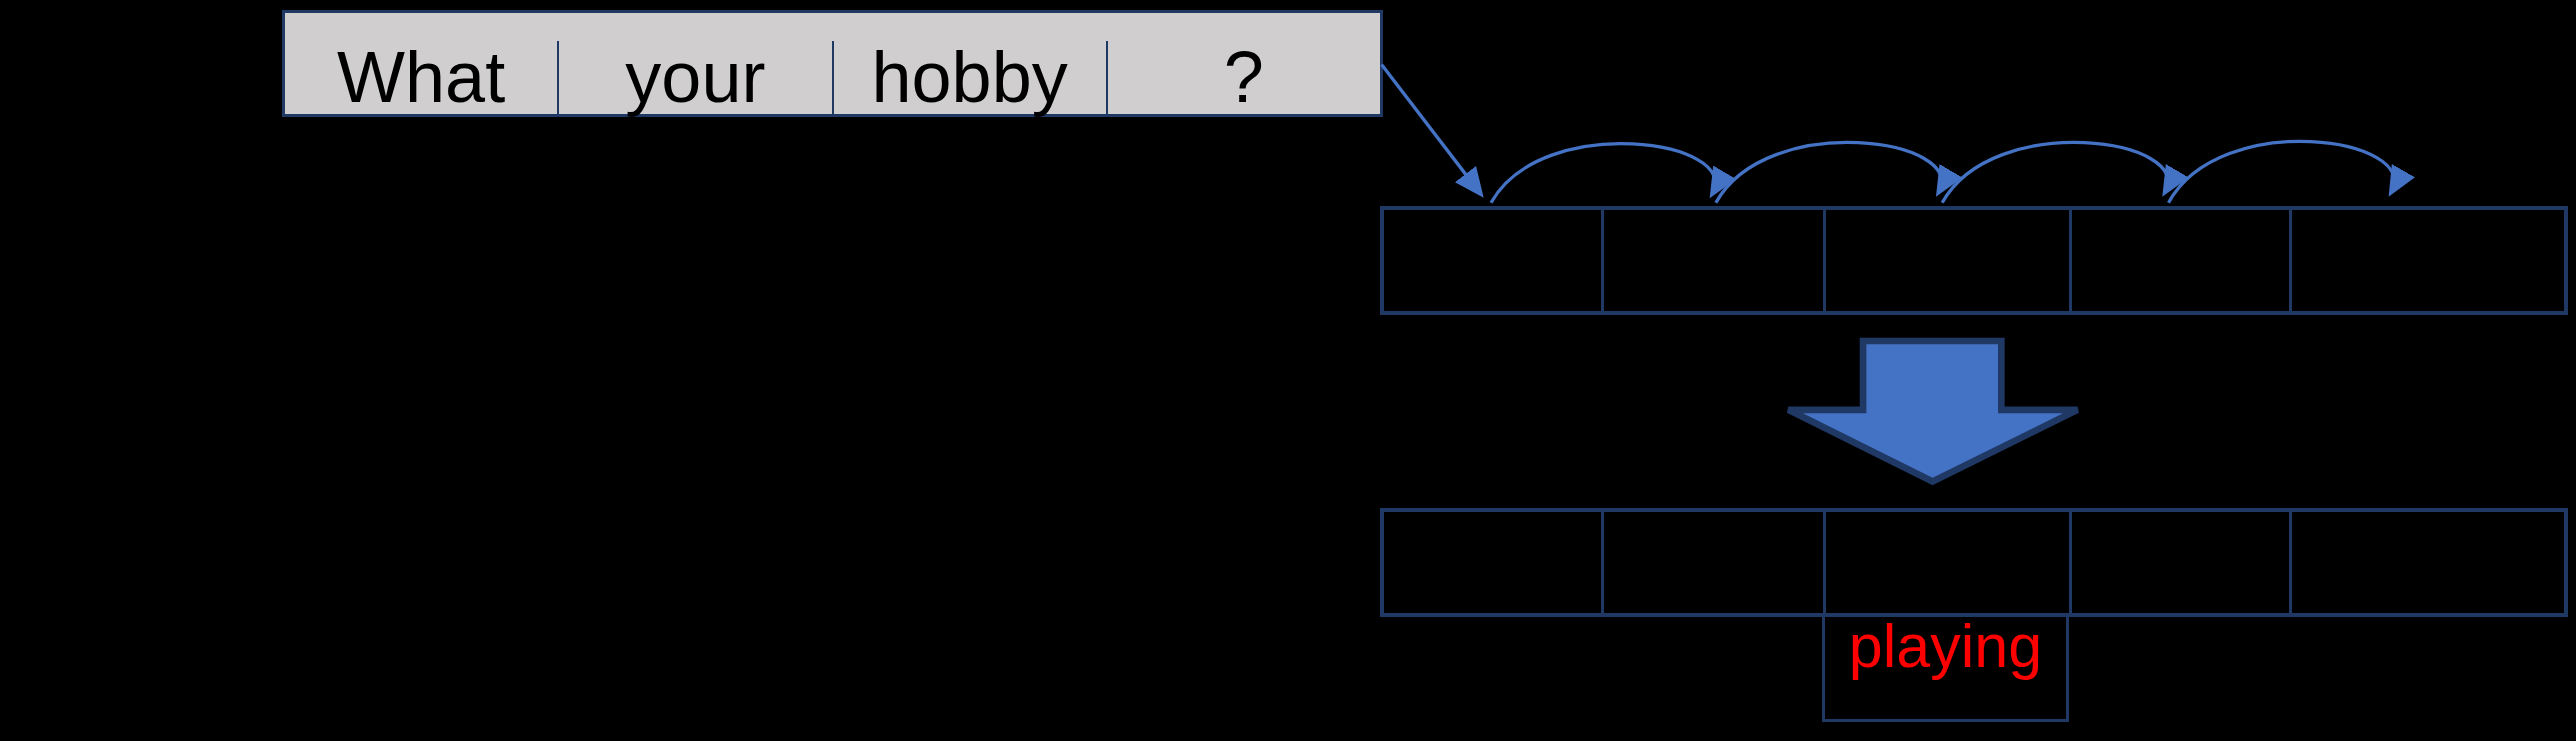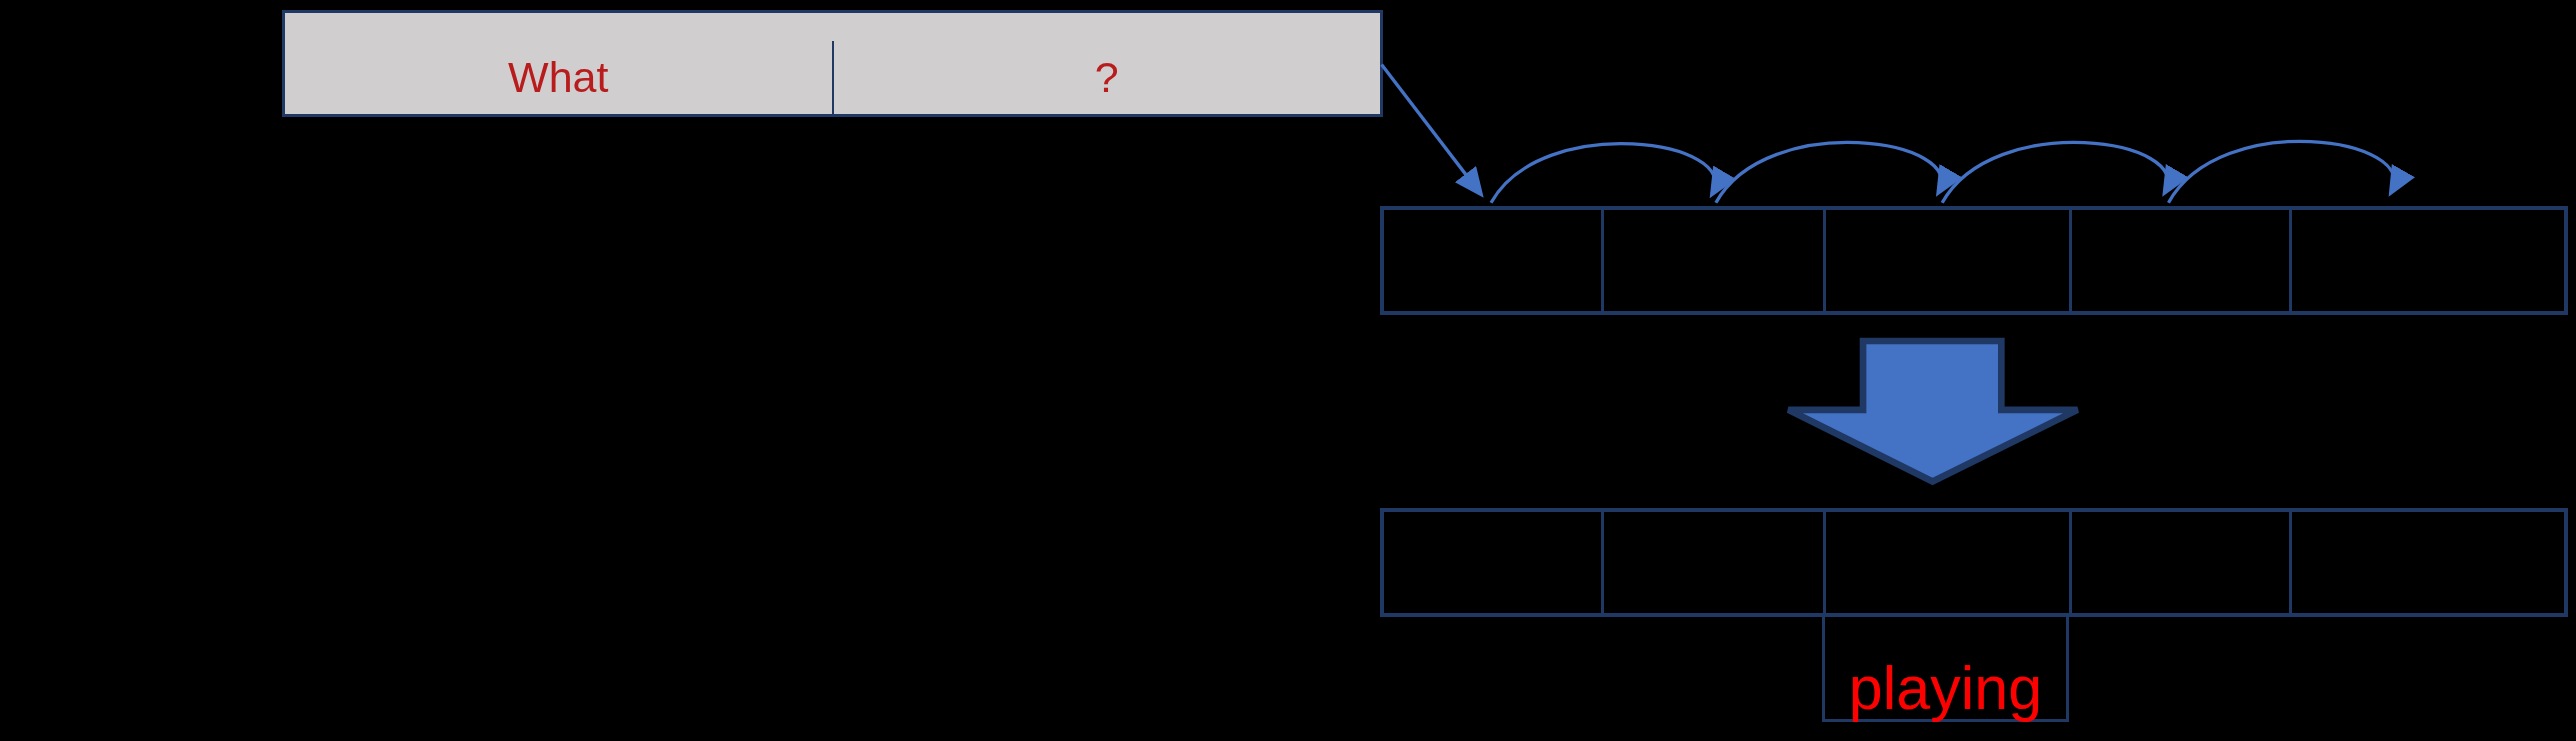--- a/index.html
+++ b/index.html
@@ -20,21 +20,21 @@
   }
 
   
   .sentence-table{
     position:absolute;left:282px;top:9.6px;width:1101px;height:107px;
     display:flex;border:3.7px solid var(--navy);background:var(--cell-gray);
   }
   .sentence-cell{
     flex:1;display:flex;align-items:center;justify-content:center;
     background:var(--cell-gray);border-left:2.2px solid var(--navy);
-    color:#b91c1c;font-size:43px;line-height:1;white-space:nowrap;margin-top:28px;
+    color:#000000;font-size:72px;line-height:1;white-space:nowrap;margin-top:28px;
   }
   .sentence-cell:first-child{border-left:none;}
 
   
   .box-row{
     position:absolute;left:1380px;width:1188px;height:109px;
     display:flex;border:4.4px solid var(--navy);background:transparent;
   }
   .row-hidden{top:206px;}
   .row-output{top:508px;}
@@ -42,37 +42,39 @@
   .box-cell:first-child{border-left:none;}
   .bc1{width:217px;}
   .bc2{width:222px;}
   .bc3{width:246px;}
   .bc4{width:220px;}
   .bc5{flex:1;}
 
   
   .pred-box{
     position:absolute;left:1822px;top:613px;width:247px;height:109px;
-    border:3.7px solid var(--navy);display:flex;align-items:flex-end;justify-content:center;
+    border:3.7px solid var(--navy);display:flex;align-items:flex-start;justify-content:center;
     color:var(--red);font-size:61px;line-height:1;background:transparent;
   }
 
   
   .overlay{
     position:absolute;left:0;top:0;width:2576px;height:742px;
     pointer-events:none;
   }
 </style>
 </head>
 <body>
 
 <div class="canvas">
 
   <div class="sentence-table">
     <div class="sentence-cell">What</div>
+    <div class="sentence-cell">your</div>
+    <div class="sentence-cell">hobby</div>
     <div class="sentence-cell">?</div>
   </div>
 
   <div class="box-row row-hidden">
     <div class="box-cell bc1"></div>
     <div class="box-cell bc2"></div>
     <div class="box-cell bc3"></div>
     <div class="box-cell bc4"></div>
     <div class="box-cell bc5"></div>
   </div>

